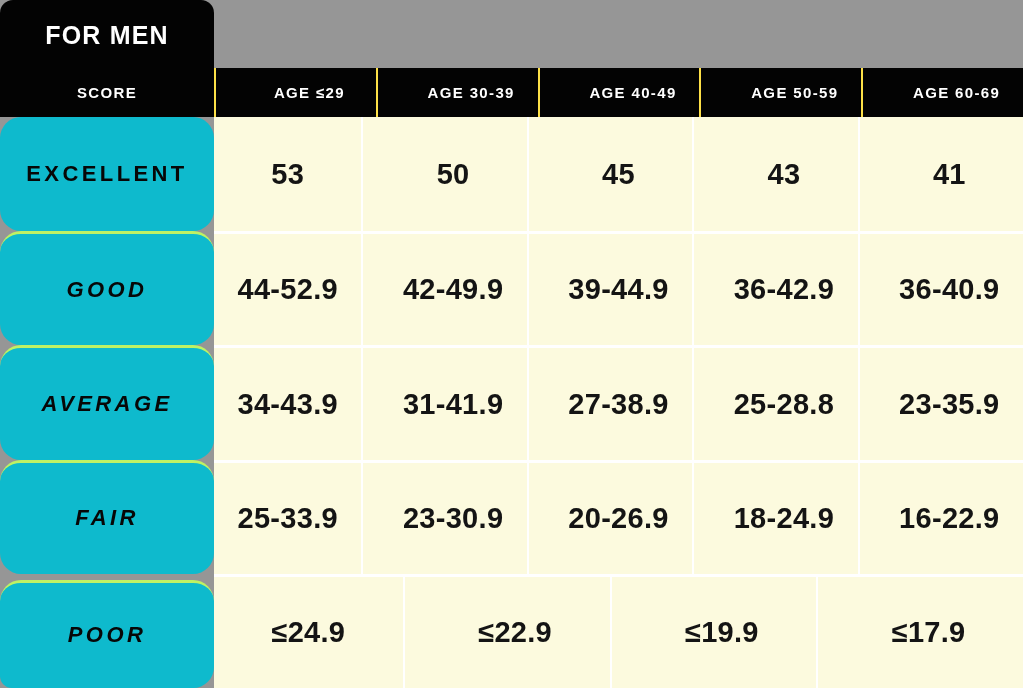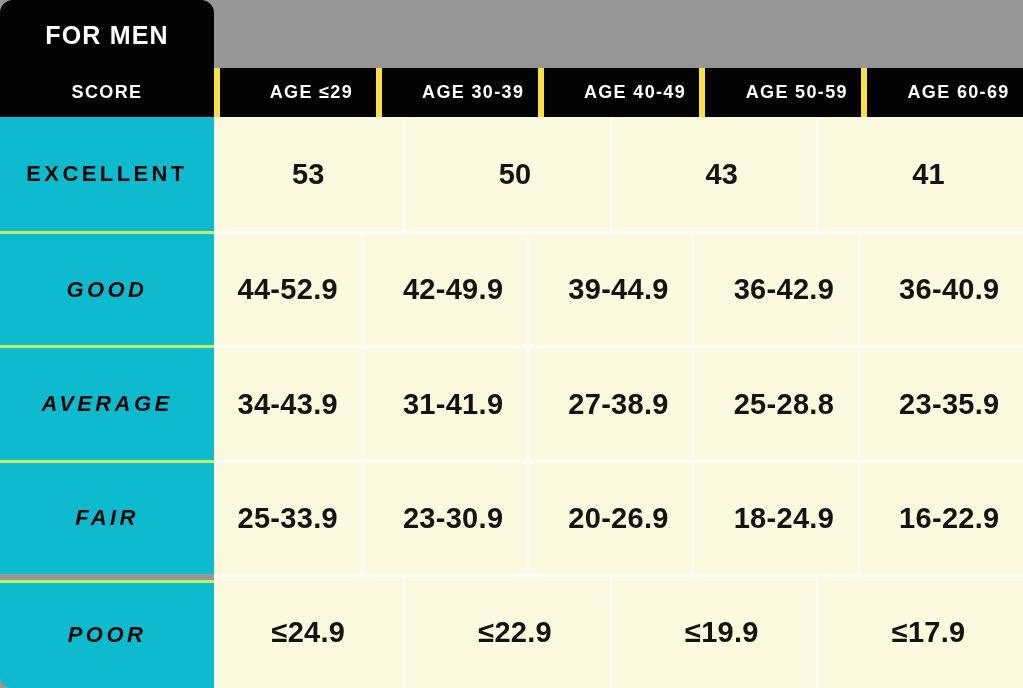--- a/index.html
+++ b/index.html
@@ -83,38 +83,39 @@
     position: relative;
   }
 
   .col-score { width: 214px; flex: 0 0 214px; }
   .col-age   { width: 162px; flex: 1 1 0; }
 
   
   .row-header .cell {
     background: #030303;
     color: #ffffff;
-    font-size: 18px;
+    font-size: 15px;
     font-weight: bold;
     letter-spacing: 1.35px;
     text-transform: uppercase;
   }
   .row-header .cell + .cell {
-    border-left: 6px solid #fde047;
+    border-left: 2px solid #fde047;
     padding-left: 27px;
   }
 
   
   .cell-score {
     background: #0ebacd;
     color: #070707;
     font-size: 22px;
     font-weight: bold;
     letter-spacing: 3.4px;
     text-transform: uppercase;
+    border-radius: 21px;
   }
 
   
   .cell-value {
     background: #fcfade;
     color: #141414;
     font-size: 29px;
     font-weight: bold;
     letter-spacing: 0.3px;
   }
@@ -169,20 +170,23 @@
       <div class="cell col-score cell-score">
         <span>EXCELLENT</span>
       </div>
       <div class="cell col-age cell-value">
         <span>53</span>
       </div>
       <div class="cell col-age cell-value">
         <span>50</span>
       </div>
       <div class="cell col-age cell-value">
+        <span>45</span>
+      </div>
+      <div class="cell col-age cell-value">
         <span>43</span>
       </div>
       <div class="cell col-age cell-value">
         <span>41</span>
       </div>
     </div>
 
     <div class="row row-data">
       <div class="cell col-score cell-score">
         <span>GOOD</span>

